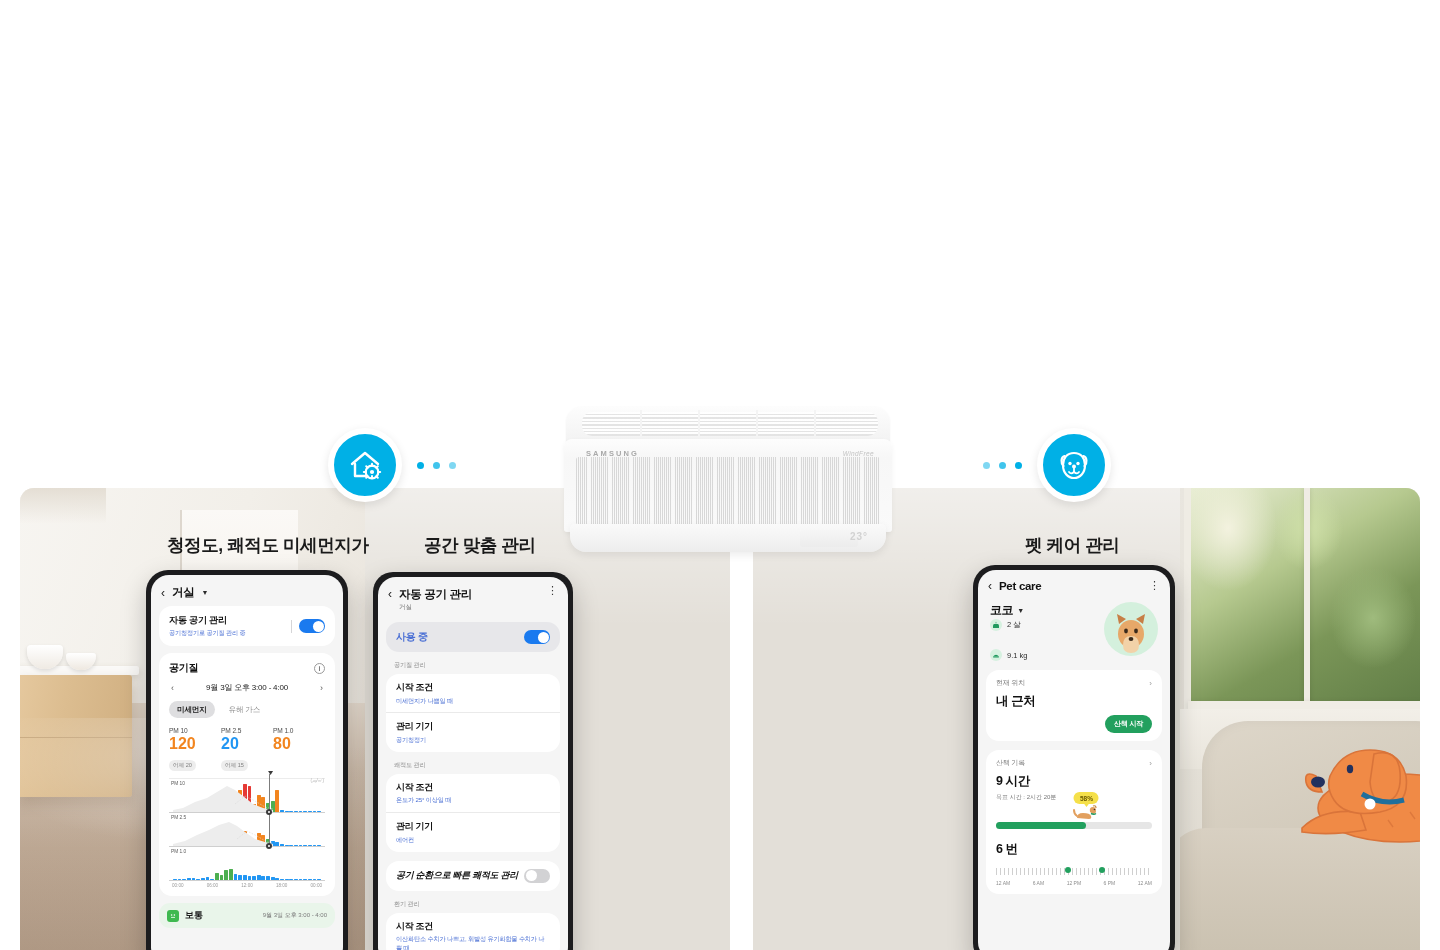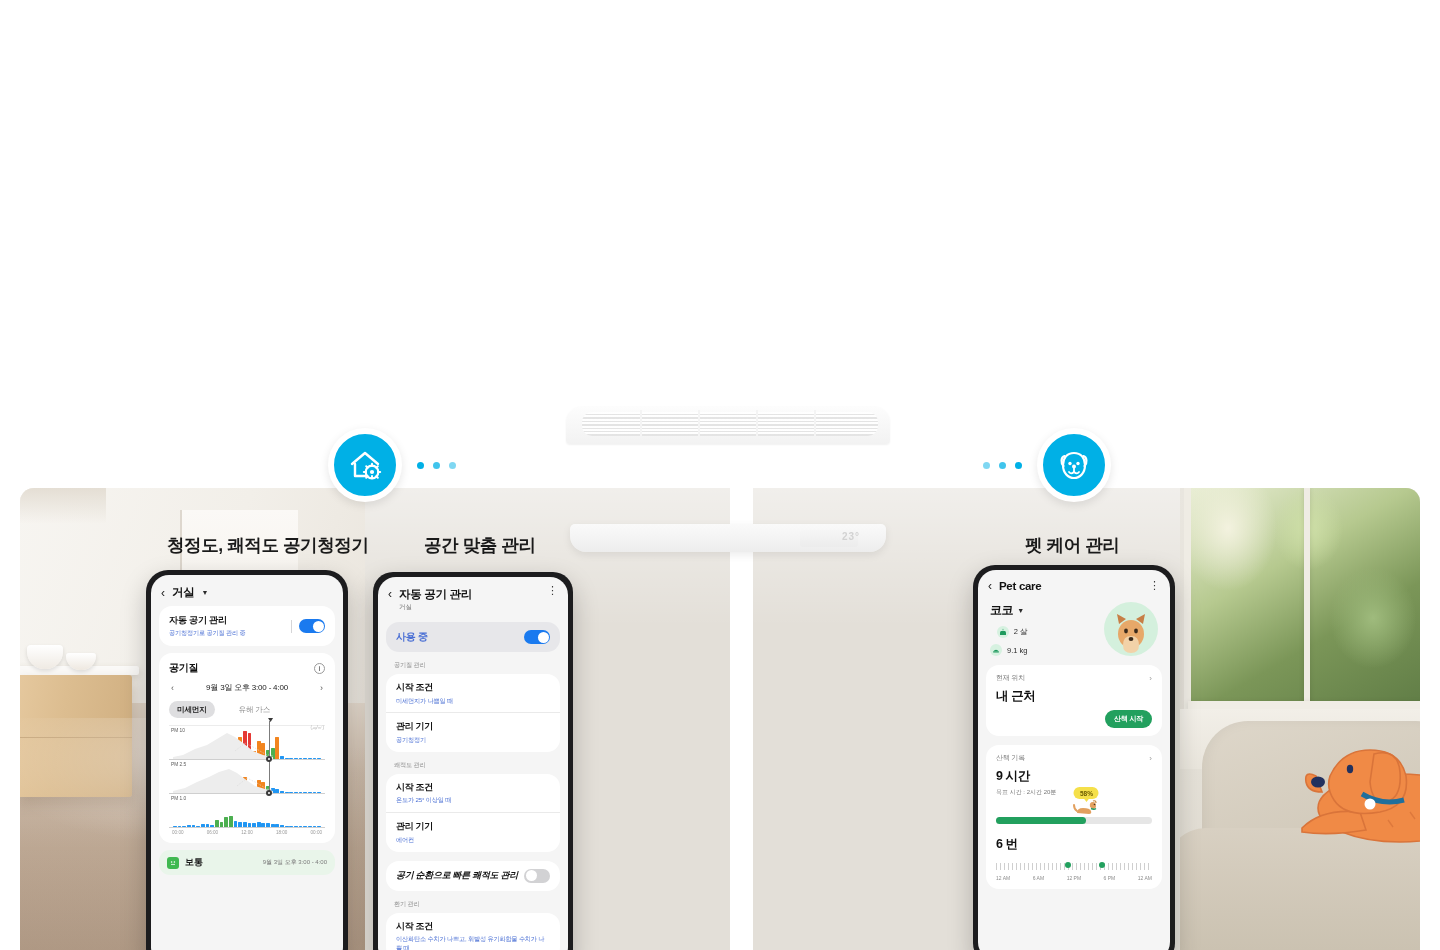--- a/index.html
+++ b/index.html
@@ -104,21 +104,21 @@
     border-radius:3px;
   }
   .ac-brand { position:absolute; left:22px; top:10px; font-size:7.5px; letter-spacing:2.1px;
     color:#a9a9a9; font-weight:700; }
   .ac-windfree { position:absolute; right:18px; top:11px; font-size:6.5px; color:#c3c3c3; letter-spacing:.4px; font-style:italic;}
   .ac-base { position:absolute; left:6px; top:118px; width:316px; height:28px;
     background: linear-gradient(#fafafa,#ededed); border-radius: 5px 5px 16px 16px;
     box-shadow: 0 3px 8px rgba(0,0,0,.08); }
   .ac-disp { position:absolute; right:34px; top:124px; width:58px; height:17px;
     background: linear-gradient(#f6f6f6,#ececec); border-radius:3px; }
-  .ac-temp { position:absolute; right:32px; top:125px; font-size:10px; color:#d2d2d2; letter-spacing:1px; font-weight:700;}
+  .ac-temp { position:absolute; right:24px; top:125px; font-size:10px; color:#d2d2d2; letter-spacing:1px; font-weight:700;}
 
   
   .badge {
     position:absolute; width:74px; height:74px; border-radius:50%;
     background:#00b0e6; border:6px solid #ffffff;
     display:flex; align-items:center; justify-content:center;
     box-shadow: 0 3px 10px rgba(0,0,0,.10);
   }
   #badge-home { left:328px; top:428px; }
   #badge-pet  { left:1037px; top:428px; }
@@ -170,21 +170,21 @@
   .tog-divider { width:1px; height:13px; background:#d5d5d7; margin-right:7px;}
 
   .sect-title { font-size:10px; font-weight:700; color:#111; letter-spacing:-.3px;}
   .info-i { width:11px; height:11px; border:1px solid #9a9a9a; border-radius:50%; color:#7a7a7a;
             font-size:7px; display:flex; align-items:center; justify-content:center; font-weight:700;}
 
   .date-row { display:flex; align-items:center; justify-content:space-between; margin-top:7px; padding:0 2px;}
   .date-row .arrow { font-size:9px; color:#5a5a5a; }
   .date-txt { font-size:8px; color:#1b1b1b; letter-spacing:-.2px;}
 
-  .chips { display:flex; gap:16px; margin-top:8px; }
+  .chips { display:flex; gap:6px; margin-top:8px; }
   .chip { font-size:7.6px; padding:3.5px 8px; border-radius:10px; color:#8c8c8c; letter-spacing:-.2px;}
   .chip.active { background:#dedee0; color:#1b1b1b; font-weight:700; }
 
   .pmrow { display:flex; margin-top:9px; }
   .pmcol { flex:1; }
   .pm-lbl { font-size:6.6px; color:#4b4b4b; letter-spacing:-.1px;}
   .pm-val { font-size:16px; font-weight:700; line-height:1.1; margin-top:1px;}
   .pm-badge { display:inline-block; font-size:5.6px; color:#7d7d7d; background:#ededed;
               border-radius:6px; padding:1.5px 4px; margin-top:3px; }
 
@@ -221,21 +221,21 @@
   .list-item + .list-item { border-top:1px solid #eaeaea; }
   .li-title { font-size:9px; font-weight:700; color:#141414; letter-spacing:-.3px;}
   .li-sub { font-size:6.2px; color:#4a6fd4; margin-top:2.5px; line-height:1.45; letter-spacing:-.2px;}
   .switch-card { background:#fff; border-radius:13px; margin:0 8px 9px 8px; padding:8px 10px;
                  display:flex; align-items:center; justify-content:space-between; }
   .sw-txt { font-size:9px; font-weight:700; color:#141414; letter-spacing:-.3px;font-style:italic;}
 
   
   .pet-head { padding:4px 12px 0 12px; display:flex; justify-content:space-between; align-items:flex-start;}
   .pet-name { font-size:12px; font-weight:700; color:#121212; letter-spacing:-.4px;}
-  .pet-meta { margin-top:7px; display:flex; flex-direction:column; gap:6px;align-items:flex-end; }
+  .pet-meta { display:flex; flex-direction:column; gap:18px; }
   .pet-meta div { display:flex; align-items:center; gap:5px; font-size:7.5px; color:#2b2b2b;}
   .meta-ico { width:12px; height:12px; border-radius:50%; background:#d6f1e0;
               display:flex; align-items:center; justify-content:center; }
   .pet-avatar { width:54px; height:54px; border-radius:50%; background:#d4f0dd;
                 display:flex; align-items:flex-end; justify-content:center; overflow:hidden; }
   .pcard { background:#fff; border-radius:13px; margin:9px 8px 0 8px; padding:8px 10px; }
   .pcard-head { display:flex; align-items:center; justify-content:space-between; }
   .pcard-lbl { font-size:7px; color:#7a7a7a; letter-spacing:-.2px;}
   .pcard-chev { font-size:8px; color:#9c9c9c; }
   .pcard-big { font-size:12.5px; font-weight:700; color:#111; margin-top:5px; letter-spacing:-.4px;}
@@ -314,20 +314,25 @@
   </div>
 
   <div class="ac-wrap">
     <div class="ac-top">
       <div class="ac-grille"></div>
       <div class="ac-grille-seg" style="left:74px"></div>
       <div class="ac-grille-seg" style="left:132px"></div>
       <div class="ac-grille-seg" style="left:190px"></div>
       <div class="ac-grille-seg" style="left:248px"></div>
     </div>
+    <div class="ac-body">
+      <div class="ac-mesh"></div>
+      <div class="ac-brand">SAMSUNG</div>
+      <div class="ac-windfree">WindFree</div>
+    </div>
     <div class="ac-base"></div>
     <div class="ac-disp"></div>
     <div class="ac-temp">23°</div>
   </div>
 
   <div class="badge" id="badge-home">
     <svg width="40" height="40" viewBox="0 0 40 40">
       <path d="M7 19 L20 8 L33 19" fill="none" stroke="#fff" stroke-width="2.4" stroke-linecap="round" stroke-linejoin="round"></path>
       <path d="M10 19 V31 H22" fill="none" stroke="#fff" stroke-width="2.4" stroke-linecap="round" stroke-linejoin="round"></path>
       <circle cx="27" cy="27" r="6.3" fill="none" stroke="#fff" stroke-width="2.2"></circle>
@@ -362,21 +367,21 @@
       <path d="M21 28 q-3 2.6 -5 0" fill="none" stroke="#fff" stroke-width="1.8" stroke-linecap="round"></path>
       <path d="M21 28 q3 2.6 5 0" fill="none" stroke="#fff" stroke-width="1.8" stroke-linecap="round"></path>
     </svg>
   </div>
   <div class="dots" id="dots-right">
     <span></span>
       <span></span>
       <span></span>
   </div>
 
-  <div class="caption" id="cap1">청정도, 쾌적도 공기청정기</div>
+  <div class="caption" id="cap1">청정도, 쾌적도 미세먼지가</div>
   <div class="caption" id="cap2">공간 맞춤 관리</div>
   <div class="caption" id="cap3">펫 케어 관리</div>
 
   <div class="phone" id="phone1">
     <div class="screen">
 
       <div class="topbar">
         <span class="chev-back">‹</span>
         <span class="top-title">거실</span>
         <span class="caret">▼</span>
@@ -405,20 +410,36 @@
           <span class="arrow">‹</span>
           <span class="date-txt">9월 3일 오후 3:00 - 4:00</span>
           <span class="arrow">›</span>
         </div>
 
         <div class="chips">
           <span class="chip active">미세먼지</span>
           <span class="chip">유해 가스</span>
         </div>
 
+        <div class="pmrow">
+          <div class="pmcol">
+            <div class="pm-lbl">PM 10</div>
+            <div class="pm-val" style="color:#f2851f">120</div>
+            <div class="pm-badge">어제 20</div>
+          </div>
+          <div class="pmcol">
+            <div class="pm-lbl">PM 2.5</div>
+            <div class="pm-val" style="color:#2196f3">20</div>
+            <div class="pm-badge">어제 15</div>
+          </div>
+          <div class="pmcol">
+            <div class="pm-lbl">PM 1.0</div>
+            <div class="pm-val" style="color:#f2851f">80</div>
+          </div>
+        </div>
 
         <div class="chartbox">
           <div class="unit-lbl">(㎍/㎥)</div>
 
           <div class="chart-pane">
             <span class="pane-lbl">PM 10</span>
             <svg class="ghost" viewBox="0 0 100 30" preserveAspectRatio="none">
               <path d="M0 28 L10 26 L22 20 L34 16 L44 10 L54 4 L62 8 L70 14 L80 22 L90 26 L100 28 L100 30 L0 30 Z" fill="#ededed"></path>
               <path d="M62 22 L72 14 L82 19 L92 25 L100 27" fill="none" stroke="#d8d8d8" stroke-width="0.6" stroke-dasharray="1.6 1.4"></path>
             </svg>

